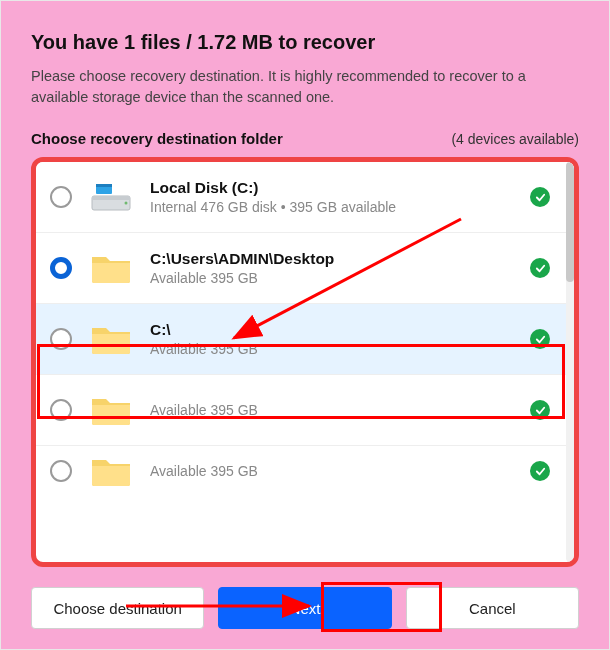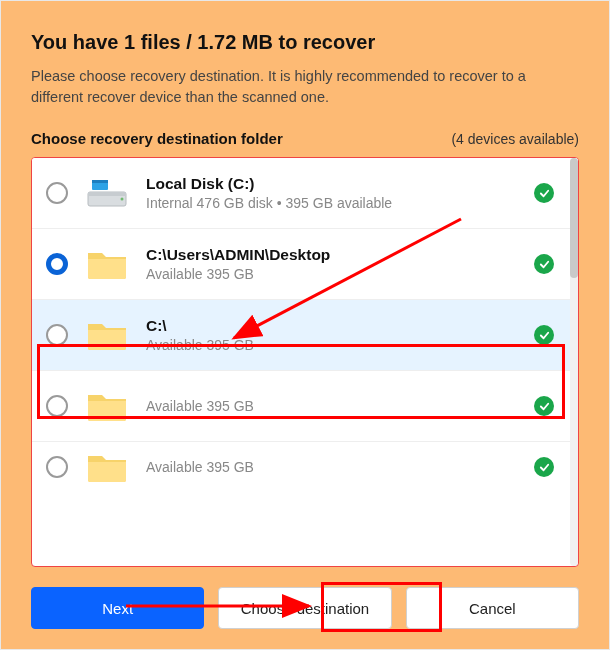--- a/index.html
+++ b/index.html
@@ -1,23 +1,23 @@
 <!DOCTYPE html>
 <html><head>
 <meta charset="utf-8">
 <style>
   * { box-sizing: border-box; margin: 0; padding: 0; }
   html, body { width: 610px; height: 650px; font-family: "Segoe UI", Arial, sans-serif; background: #f5f5f5; }
-  .window { width: 610px; height: 650px; background: #fdba74; border: 1px solid #e8e8e8; padding: 30px 30px 20px 30px; display: flex; flex-direction: column; position: relative; }
+  .window { width: 610px; height: 650px; background: #f9a8d4; border: 1px solid #e8e8e8; padding: 30px 30px 20px 30px; display: flex; flex-direction: column; position: relative; }
   .title { font-size: 20px; font-weight: 600; color: #111; margin-bottom: 12px; }
   .subtitle { font-size: 14.5px; color: #444; line-height: 1.45; margin-bottom: 22px; }
   .section-header { display: flex; justify-content: space-between; align-items: baseline; margin-bottom: 10px; gap: 16px; }
   .section-title { font-size: 15px; font-weight: 600; color: #111; }
   .devices-count { font-size: 14px; color: #333; }
-  .list-wrap { position: relative; flex: 1; border: 1px solid #ef4444; background: #fff; border-radius: 4px; overflow: hidden; }
+  .list-wrap { position: relative; flex: 1; border: 5px solid #ef4444; background: #fff; border-radius: 12px; overflow: hidden; }
   .scroll { position: absolute; right: 0; top: 0; width: 8px; height: 100%; background: #f1f1f1; border-radius: 4px; }
   .scroll-thumb { position: absolute; right: 0; top: 0; width: 8px; height: 120px; background: #c9c9c9; border-radius: 4px; }
   .list { padding: 0; }
   .row { display: flex; align-items: center; padding: 14px 18px 14px 14px; border-bottom: 1px solid #eee; position: relative; background: #fff; }
   .row.selected-row { background: #e6f3ff; }
   .row.last-visible { border-bottom: none; padding-bottom: 4px; }
   .row.clipped { overflow: hidden; }
   .radio { width: 22px; height: 22px; flex: 0 0 22px; border-radius: 50%; border: 2px solid #9a9a9a; margin-right: 18px; background: #fff; }
   .radio.on { border: 5px solid #0a63d6; }
   .icon-slot { width: 42px; height: 42px; flex: 0 0 42px; margin-right: 18px; display: flex; align-items: center; justify-content: center; }
@@ -39,21 +39,21 @@
   .folder-icon svg { width: 42px; height: 34px; }
   
   .disk-icon svg { width: 42px; height: 34px; }
 </style>
 </head>
 <body>
 
 <div class="window">
 
   <div class="title">You have 1 files / 1.72 MB to recover</div>
-  <div class="subtitle">Please choose recovery destination. It is highly recommended to recover to a different recover device than the scanned one.</div>
+  <div class="subtitle">Please choose recovery destination. It is highly recommended to recover to a available storage device than the scanned one.</div>
 
   <div class="section-header">
     <div class="section-title">Choose recovery destination folder</div>
     <div class="devices-count">(4 devices available)</div>
   </div>
 
   <div class="list-wrap">
     <div class="list">
 
       <div class="row">
@@ -152,22 +152,22 @@
         </div>
       </div>
 
     </div>
     <div class="scroll">
       <div class="scroll-thumb"></div>
     </div>
   </div>
 
   <div class="buttons">
+    <div class="btn">Choose destination</div>
     <div class="btn primary">Next</div>
-    <div class="btn">Choose destination</div>
     <div class="btn">Cancel</div>
   </div>
 
   <div class="hl hl-row"></div>
   <div class="hl hl-next"></div>
 
   <svg class="arrow-svg" style="left:0; top:0;" width="610" height="650">
     <defs>
       <marker id="ah" markerWidth="12" markerHeight="12" refX="9" refY="4" orient="auto">
         <path d="M0,0 L10,4 L0,8 z" fill="#ff0000"></path>

